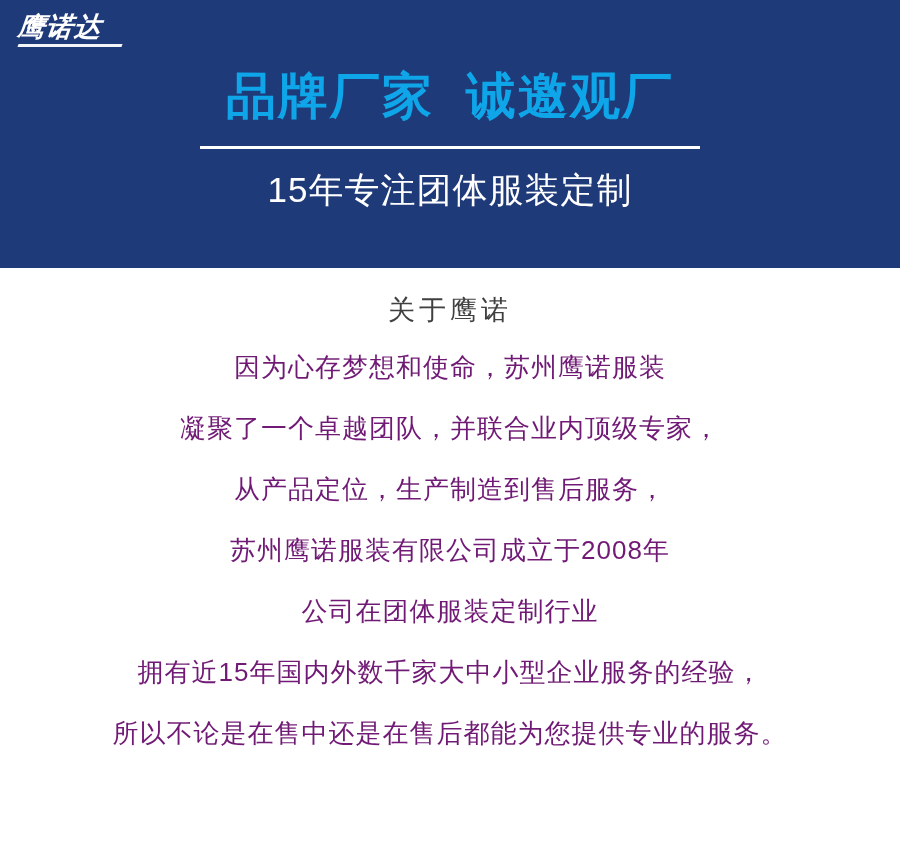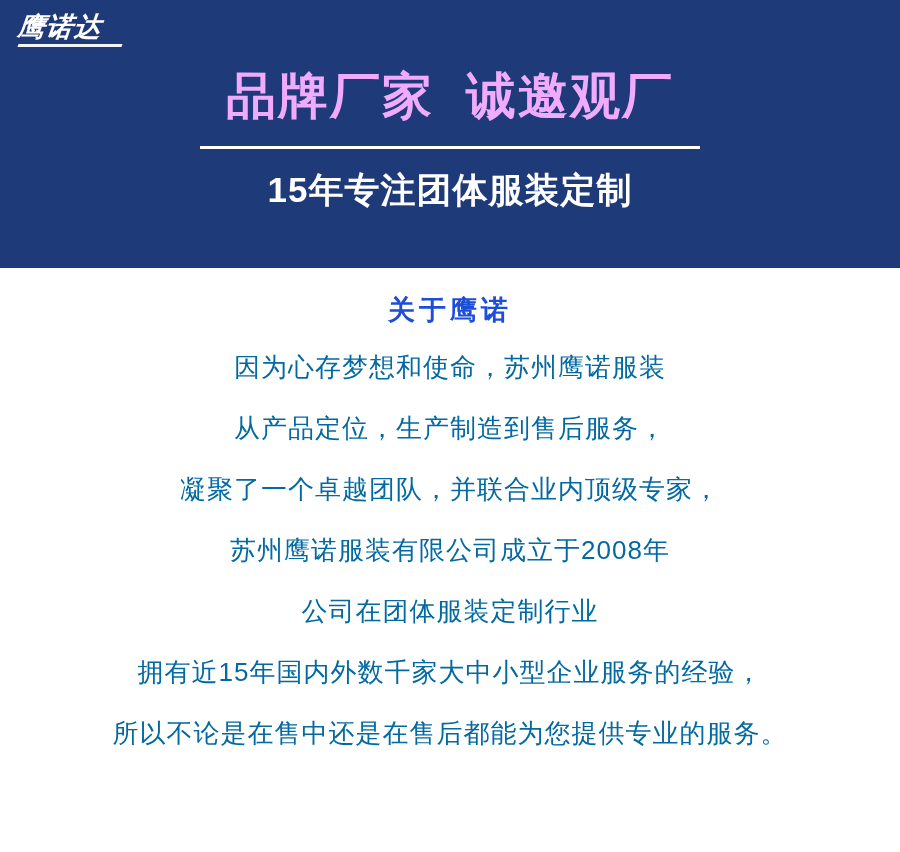--- a/index.html
+++ b/index.html
@@ -61,62 +61,62 @@
     width: 900px;
     height: 268px;
     display: flex;
     flex-direction: column;
     align-items: center;
     justify-content: center;
     padding-top: 14px;
     box-sizing: border-box;
   }
   .banner-title {
-    color: #f0abfc;
+    color: #0ea5e9;
     font-size: 50px;
     font-weight: bold;
     letter-spacing: 2px;
     line-height: 1.15;
     text-align: center;
     white-space: pre;
   }
   .banner-rule {
     width: 500px;
     height: 3px;
     background: #ffffff;
     margin: 20px 0 18px 0;
   }
   .banner-sub {
     color: #ffffff;
     font-size: 35px;
-    font-weight: bold;
+    font-weight: normal;
     letter-spacing: 1px;
     text-align: right;
   }
 
   
   .content {
     width: 900px;
     padding-top: 24px;
     box-sizing: border-box;
     text-align: center;
   }
   .section-title {
     font-size: 27px;
-    font-weight: bold;
-    color: #1d4ed8;
+    font-weight: normal;
+    color: #404040;
     letter-spacing: 4px;
     margin-bottom: 16px;
   }
   .body-lines {
     display: block;
   }
   .body-line {
     font-size: 26px;
-    color: #0369a1;
+    color: #701a75;
     line-height: 43px;
     letter-spacing: 1px;
     white-space: pre;
     margin-top: 18px;
   }
 </style>
 </head>
 <body>
 
 <div class="page">
@@ -133,22 +133,22 @@
       <div class="banner-rule"></div>
       <div class="banner-sub">15年专注团体服装定制</div>
     </div>
 
   </div>
 
   <div class="content">
     <div class="section-title">关于鹰诺</div>
     <div class="body-lines">
       <div class="body-line">因为心存梦想和使命，苏州鹰诺服装</div>
+      <div class="body-line">凝聚了一个卓越团队，并联合业内顶级专家，</div>
       <div class="body-line">从产品定位，生产制造到售后服务，</div>
-      <div class="body-line">凝聚了一个卓越团队，并联合业内顶级专家，</div>
       <div class="body-line">苏州鹰诺服装有限公司成立于2008年</div>
       <div class="body-line">公司在团体服装定制行业</div>
       <div class="body-line">拥有近15年国内外数千家大中小型企业服务的经验，</div>
       <div class="body-line">所以不论是在售中还是在售后都能为您提供专业的服务。</div>
     </div>
   </div>
 
 </div>
 
 </body></html>

